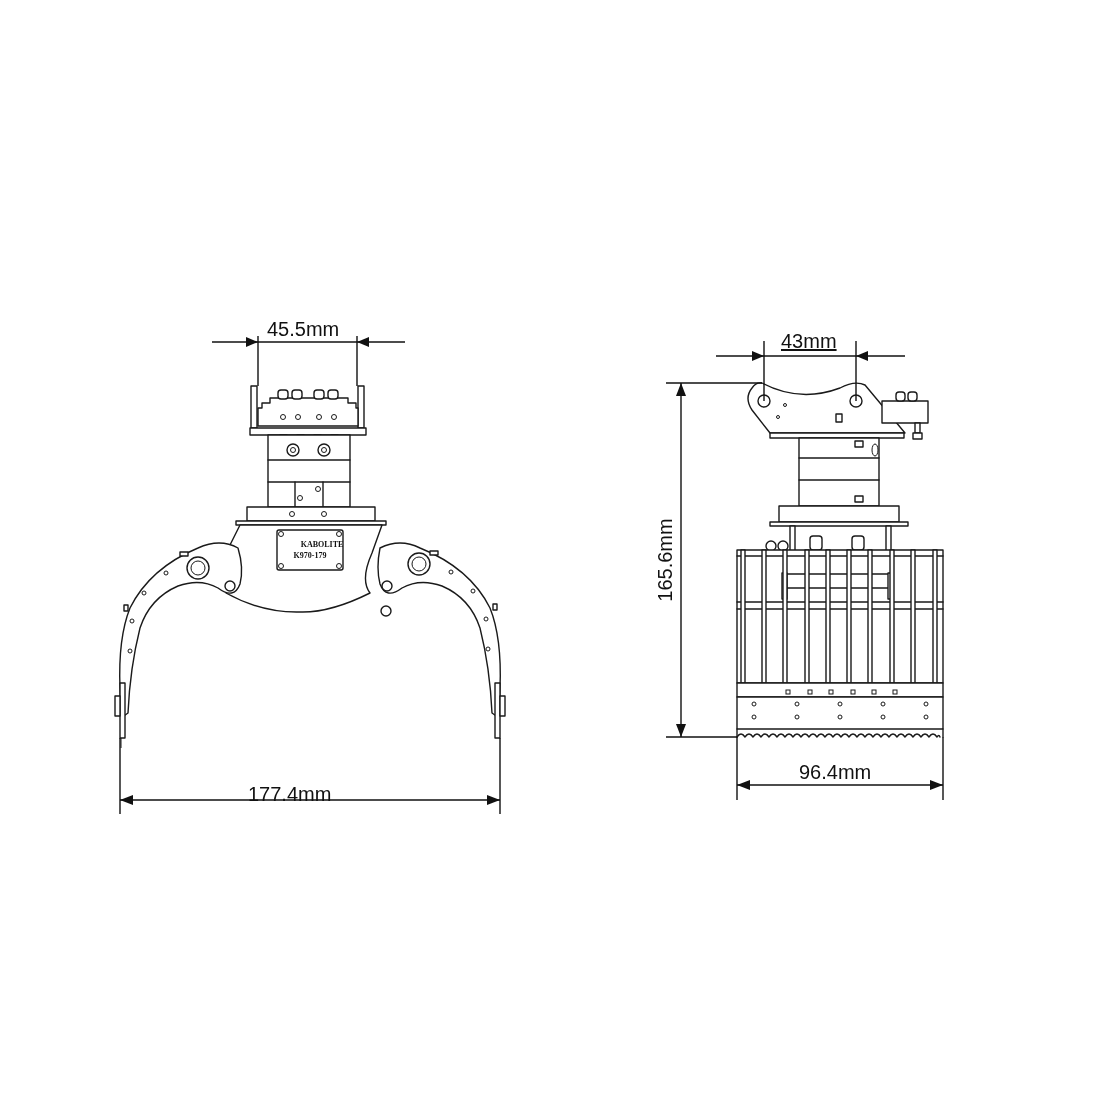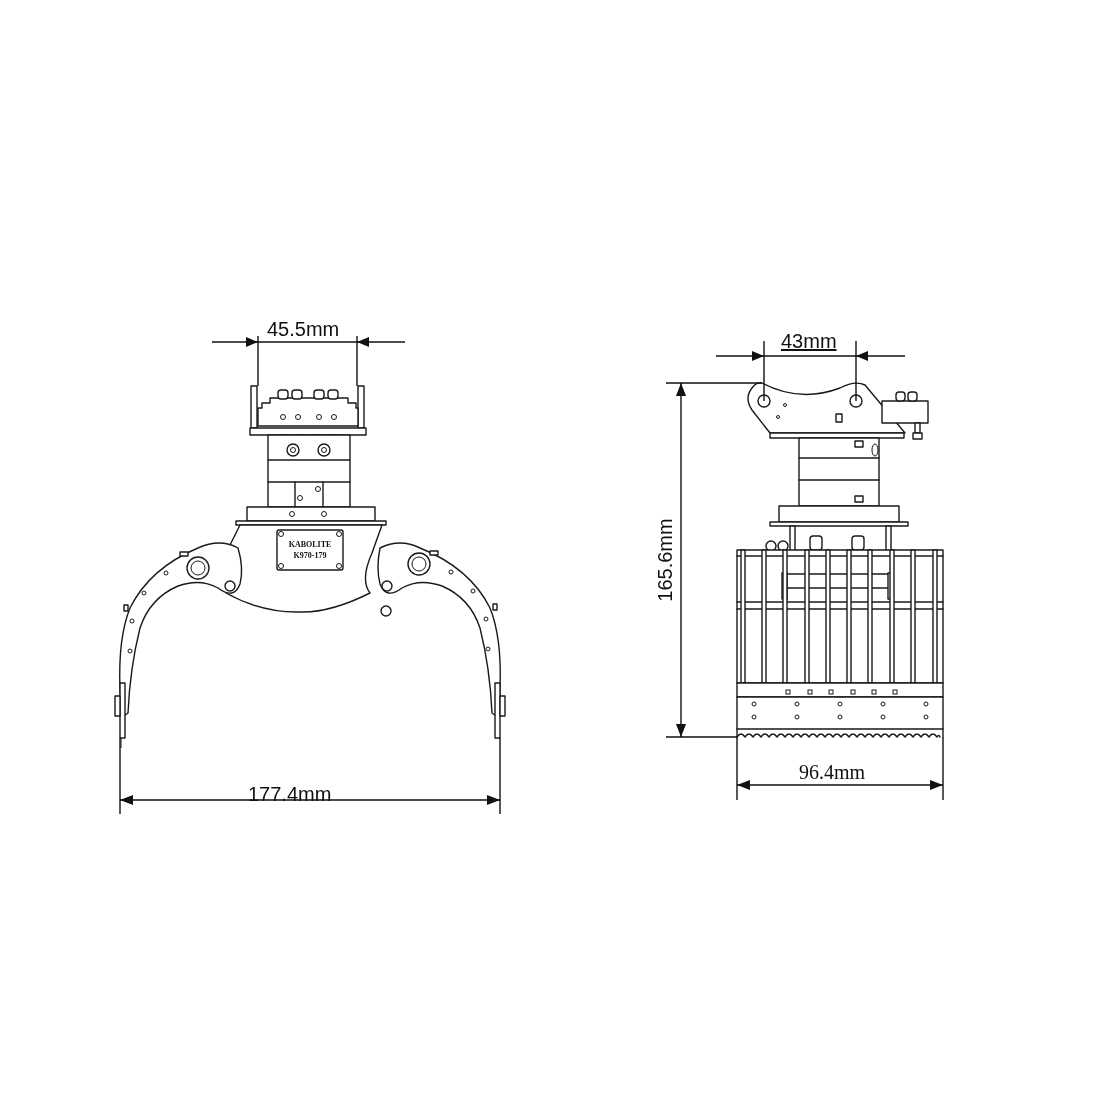--- a/index.html
+++ b/index.html
@@ -234,17 +234,17 @@
       <polygon class="arrow" points="737,777 750,772 750,782"></polygon>
       <polygon class="arrow" points="943,777 930,772 930,782"></polygon>
     </g>
   </svg>
 
   
   <div class="label" style="left:267px; top:311px;">45.5mm</div>
   <div class="label" style="left:248px; top:766px;margin-top:10px;">177.4mm</div>
   <div class="label" style="left:781px; top:323px;text-decoration:underline;">43mm</div>
   <div class="label" style="left:620px; top:542px; transform: rotate(-90deg); transform-origin: center; width:90px; text-align:center;">165.6mm</div>
-  <div class="label" style="left:799px; top:754px;font-family:Liberation Serif, serif;">96.4mm</div>
-
-  <div class="plate-text" style="left:277px; top:533px; width:66px;">KABOLITE</div>
+  <div class="label" style="left:799px; top:754px;">96.4mm</div>
+
+  <div class="plate-text" style="left:277px; top:533px; width:66px;padding-left:12px;">KABOLITE</div>
   <div class="plate-text" style="left:277px; top:544px; width:66px;">K970-179</div>
 </div>
 
 </body></html>

